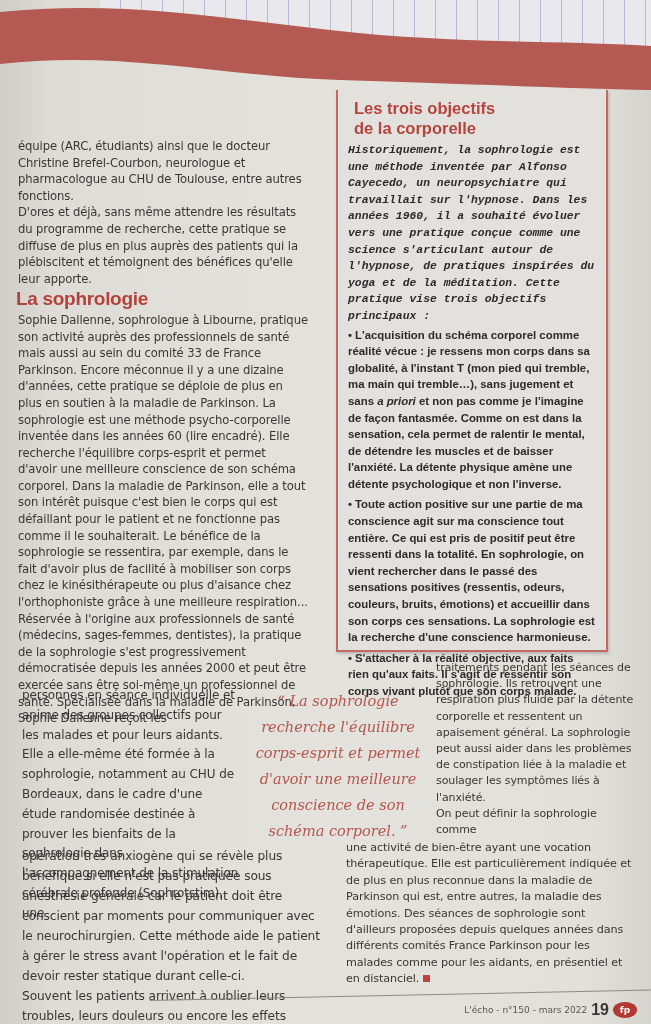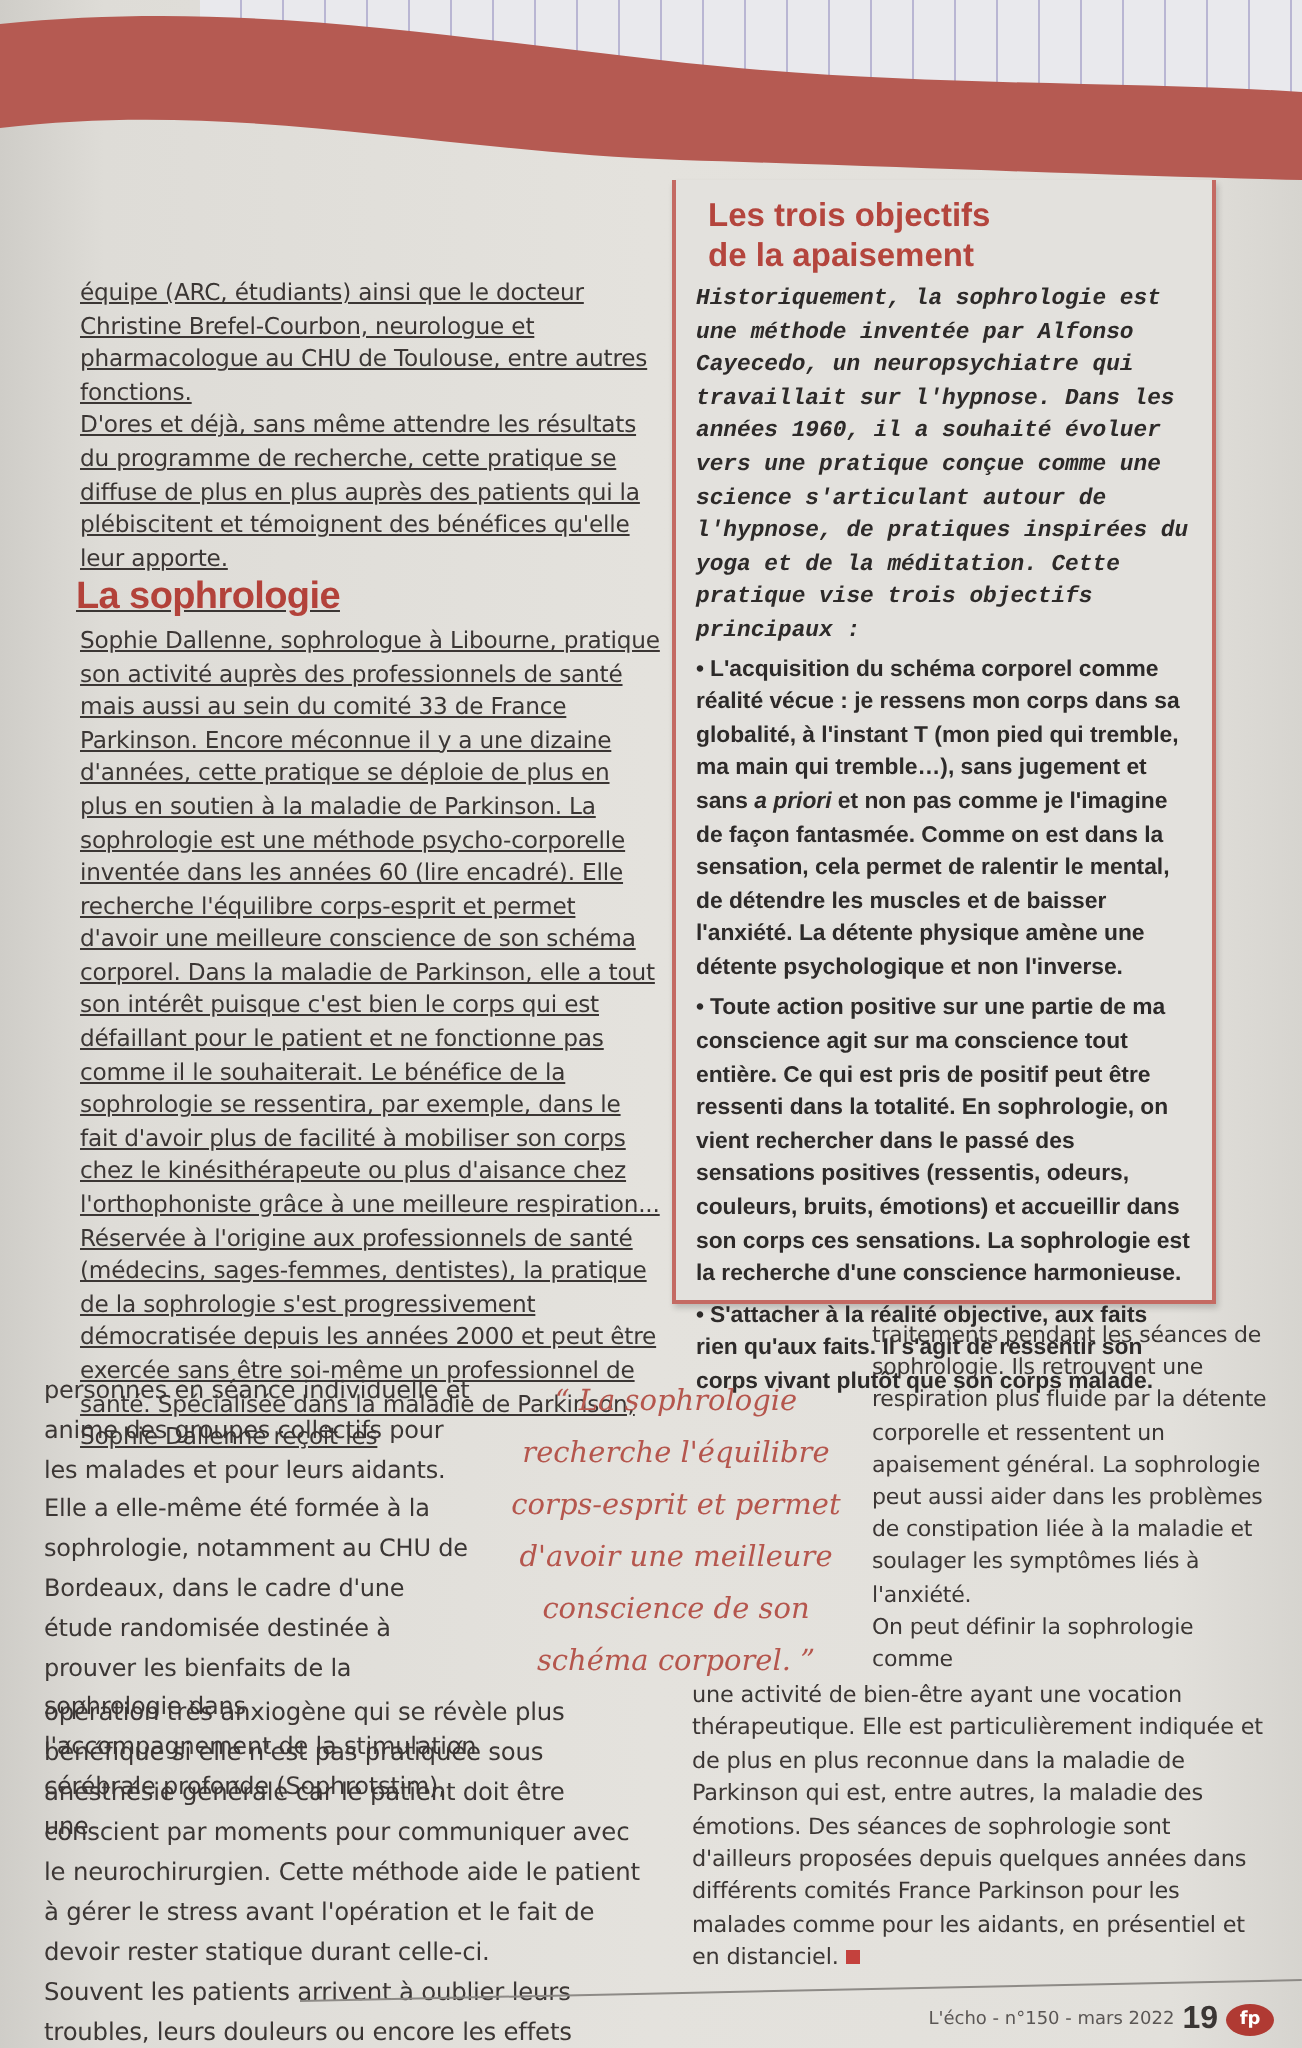--- a/index.html
+++ b/index.html
@@ -20,21 +20,21 @@
   }
   .band {
     position:absolute; left:0; top:0; width:651px; height:90px;
   }
   .col-text {
     font-size:11.6px; line-height:16.6px; letter-spacing:-0.1px;
     color:#3b3634;
   }
   .col-text p { margin:0; }
   .left-col {
-    position:absolute; left:40px; top:138px; width:290px;text-decoration:underline;
+    position:absolute; left:18px; top:138px; width:290px;
   }
   .h2 {
     font-family:"Liberation Sans", sans-serif; font-weight:bold;
     color:#b3423a; font-size:19px; margin:4px 0 4px -2px; letter-spacing:-0.3px;
   }
   .box {
     position:absolute; left:336px; top:90px; width:272px; height:562px;
     border:2px solid #c46a63; border-top:none;
     background:#e3e1dd;
     box-shadow:1px 2px 3px rgba(0,0,0,0.18);
@@ -100,21 +100,21 @@
     <p>équipe (ARC, étudiants) ainsi que le docteur Christine Brefel-Courbon, neurologue et pharmacologue au CHU de Toulouse, entre autres fonctions.</p>
     <p>D'ores et déjà, sans même attendre les résultats du programme de recherche, cette pratique se diffuse de plus en plus auprès des patients qui la plébiscitent et témoignent des bénéfices qu'elle leur apporte.</p>
     <div class="h2">La sophrologie</div>
     <p>Sophie Dallenne, sophrologue à Libourne, pratique son activité auprès des professionnels de santé mais aussi au sein du comité 33 de France Parkinson. Encore méconnue il y a une dizaine d'années, cette pratique se déploie de plus en plus en soutien à la maladie de Parkinson. La sophrologie est une méthode psycho-corporelle inventée dans les années 60 (lire encadré). Elle recherche l'équilibre corps-esprit et permet d'avoir une meilleure conscience de son schéma corporel. Dans la maladie de Parkinson, elle a tout son intérêt puisque c'est bien le corps qui est défaillant pour le patient et ne fonctionne pas comme il le souhaiterait. Le bénéfice de la sophrologie se ressentira, par exemple, dans le fait d'avoir plus de facilité à mobiliser son corps chez le kinésithérapeute ou plus d'aisance chez l'orthophoniste grâce à une meilleure respiration...</p>
     <p>Réservée à l'origine aux professionnels de santé (médecins, sages-femmes, dentistes), la pratique de la sophrologie s'est progressivement démocratisée depuis les années 2000 et peut être exercée sans être soi-même un professionnel de santé. Spécialisée dans la maladie de Parkinson, Sophie Dallenne reçoit les</p>
   </div>
 
   <div class="box">
     <div class="box-title">
       <div>Les trois objectifs</div>
-      <div>de la apaisement</div>
+      <div>de la corporelle</div>
     </div>
     <p class="box-intro">Historiquement, la sophrologie est une méthode inventée par Alfonso Cayecedo, un neuropsychiatre qui travaillait sur l'hypnose. Dans les années 1960, il a souhaité évoluer vers une pratique conçue comme une science s'articulant autour de l'hypnose, de pratiques inspirées du yoga et de la méditation. Cette pratique vise trois objectifs principaux :</p>
     <p class="box-item">
       <span class="bul">•</span><span>L'acquisition du schéma corporel comme réalité vécue : je ressens mon corps dans sa globalité, à l'instant T (mon pied qui tremble, ma main qui tremble…), sans jugement et sans </span><em>a priori</em><span> et non pas comme je l'imagine de façon fantasmée. Comme on est dans la sensation, cela permet de ralentir le mental, de détendre les muscles et de baisser l'anxiété. La détente physique amène une détente psychologique et non l'inverse.</span>
     </p>
     <p class="box-item">
       <span class="bul">•</span><span>Toute action positive sur une partie de ma conscience agit sur ma conscience tout entière. Ce qui est pris de positif peut être ressenti dans la totalité. En sophrologie, on vient rechercher dans le passé des sensations positives (ressentis, odeurs, couleurs, bruits, émotions) et accueillir dans son corps ces sensations. La sophrologie est la recherche d'une conscience harmonieuse.</span>
     </p>
     <p class="box-item">
       <span class="bul">•</span><span>S'attacher à la réalité objective, aux faits rien qu'aux faits. Il s'agit de ressentir son corps vivant plutôt que son corps malade.</span>

